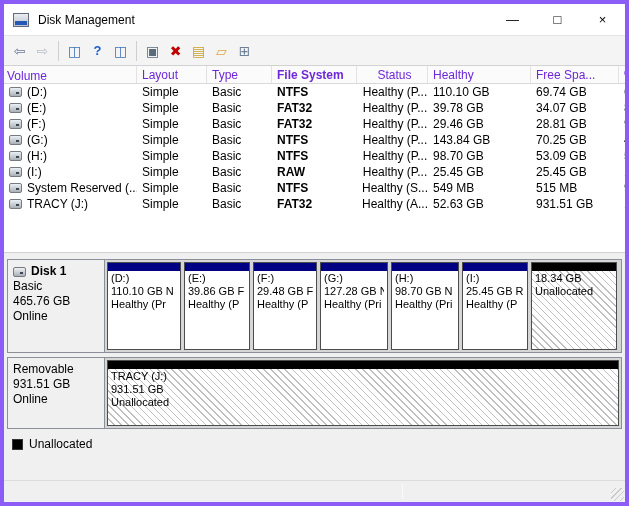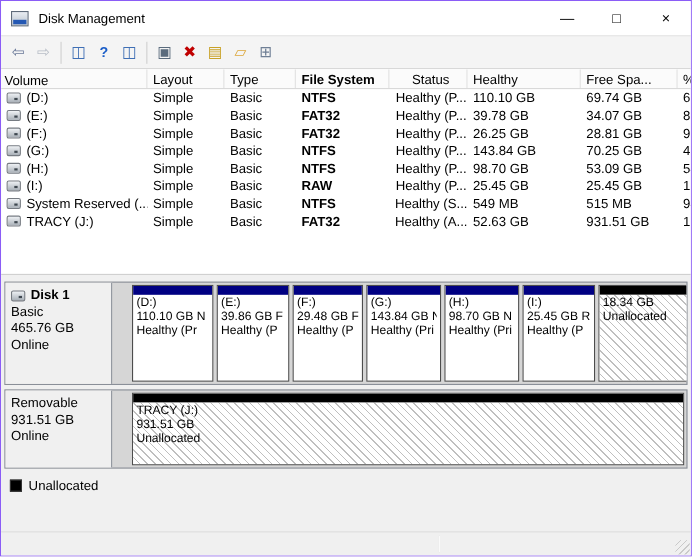--- a/index.html
+++ b/index.html
@@ -1,19 +1,19 @@
 <!DOCTYPE html>
 <html><head>
 <meta charset="utf-8">
 <style>
   * { box-sizing: border-box; }
   body { margin: 0; background: #e8e8e8; font-family: "Liberation Sans", "DejaVu Sans", sans-serif; }
   .window {
     width: 629px; height: 506px;
-    background: #fff; border: 1px solid #8b5cf6;
+    background: #fff; border: 4px solid #8b5cf6;
     display: flex; flex-direction: column; overflow: hidden;
     font-size: 12px; color: #000;
   }
   
   .titlebar { height: 31px; flex: none; display: flex; align-items: center; background: #fff; padding-left: 9px; }
   .app-icon { width: 16px; height: 14px; border: 1px solid #5f6b7a; background: linear-gradient(#e9edf2,#b9c2cd); position: relative; flex: none; }
   .app-icon::after { content: ""; position: absolute; left: 1px; right: 1px; bottom: 1px; height: 4px; background: #2458b3; }
   .title { margin-left: 9px; }
   .win-controls { margin-left: auto; display: flex; height: 100%; }
   .wbtn { width: 45px; height: 100%; display: flex; align-items: center; justify-content: center; font-size: 13px; color: #000; }
@@ -29,32 +29,32 @@
   .pane-blue { color: #3f6fb5; }
   .help-blue { color: #1a5dc8; font-weight: bold; font-size: 13px; }
   .screen-gray { color: #5a6b7d; }
   .x-red { color: #c00000; font-weight: bold; }
   .page-yellow { color: #c9a227; }
   .folder-yellow { color: #dca73a; }
   .grid-blue { color: #6f7f95; }
   
   .list { height: 186px; flex: none; background: #fff; overflow: hidden; }
   .lheader { display: flex; height: 18px; background: #fbfbfb; border-bottom: 1px solid #d9d9d9; width: 680px; }
-  .hcell { padding: 2px 0 0 5px; border-right: 1px solid #e2e2e2; white-space: nowrap; overflow: hidden; color: #000000; }
+  .hcell { padding: 2px 0 0 5px; border-right: 1px solid #e2e2e2; white-space: nowrap; overflow: hidden; color: #6d28d9; }
   .lrow { display: flex; height: 16px; align-items: center; width: 680px; }
   .cell { padding-left: 5px; white-space: nowrap; overflow: hidden; }
   .c-vol { width: 133px; display: flex; align-items: center; padding-left: 3px; }
   .c-layout { width: 70px; } .c-type { width: 65px; } .c-fs { width: 85px; font-weight: bold; }
   .c-status { width: 71px; text-align: center; } .c-cap { width: 103px; } .c-free { width: 88px; } .c-pct { width: 60px; }
   .drive-icon { display: inline-block; width: 13px; height: 10px; margin: 0 5px 0 2px; border: 1px solid #767b82; border-radius: 2px; background: linear-gradient(#eef1f4,#a9b0b8); position: relative; flex: none; }
   .drive-icon::after { content: ""; position: absolute; right: 2px; bottom: 2px; width: 3px; height: 2px; background: #3f4850; }
   .celltext { white-space: nowrap; overflow: hidden; }
   
   .gpane { flex: 1; background: #f0f0f0; border-top: 1px solid #d0d0d0; padding: 6px 3px 0 3px; overflow: hidden; }
-  .drow { display: flex; border: 1px solid #8a8f98; background: #d6d6d6; margin-bottom: 4px; gap: 16px; }
+  .drow { display: flex; border: 1px solid #8a8f98; background: #d6d6d6; margin-bottom: 4px; }
   .drow-1 { height: 94px; }
   .drow-2 { height: 72px; }
   .dinfo { width: 97px; flex: none; background: #f0f0f0; border-right: 1px solid #8a8f98; padding: 4px 5px; line-height: 15px; overflow: hidden; }
   .dname { font-weight: bold; display: flex; align-items: center; }
   .dname .drive-icon { margin-left: 0; }
   .parts { flex: 1; display: flex; gap: 3px; padding: 2px; overflow: hidden; }
   .pblock { background: #fff; border: 1px solid #4d4d4d; display: flex; flex-direction: column; overflow: hidden; flex: none; }
   .pblock.grow { flex: 1; }
   .pstripe { height: 8px; flex: none; }
   .pstripe.primary { background: #000082; }
@@ -144,21 +144,21 @@
     </div>
     <div class="lrow">
       <div class="cell c-vol">
           <span class="drive-icon"></span>
           <span class="celltext">(F:)</span>
         </div>
       <div class="cell c-layout">Simple</div>
       <div class="cell c-type">Basic</div>
       <div class="cell c-fs">FAT32</div>
       <div class="cell c-status">Healthy (P...</div>
-      <div class="cell c-cap">26.25 GB</div>
+      <div class="cell c-cap">29.46 GB</div>
       <div class="cell c-free">28.81 GB</div>
       <div class="cell c-pct">98 %</div>
     </div>
     <div class="lrow">
       <div class="cell c-vol">
           <span class="drive-icon"></span>
           <span class="celltext">(G:)</span>
         </div>
       <div class="cell c-layout">Simple</div>
       <div class="cell c-type">Basic</div>
@@ -256,21 +256,21 @@
           <div class="pbody">
             <div class="pl">(F:)</div>
             <div class="pl">29.48 GB F</div>
             <div class="pl">Healthy (P</div>
           </div>
         </div>
         <div class="pblock" style="width:68px">
           <div class="pstripe primary"></div>
           <div class="pbody">
             <div class="pl">(G:)</div>
-            <div class="pl">143.84 GB N</div>
+            <div class="pl">127.28 GB N</div>
             <div class="pl">Healthy (Pri</div>
           </div>
         </div>
         <div class="pblock" style="width:68px">
           <div class="pstripe primary"></div>
           <div class="pbody">
             <div class="pl">(H:)</div>
             <div class="pl">98.70 GB N</div>
             <div class="pl">Healthy (Pri</div>
           </div>

